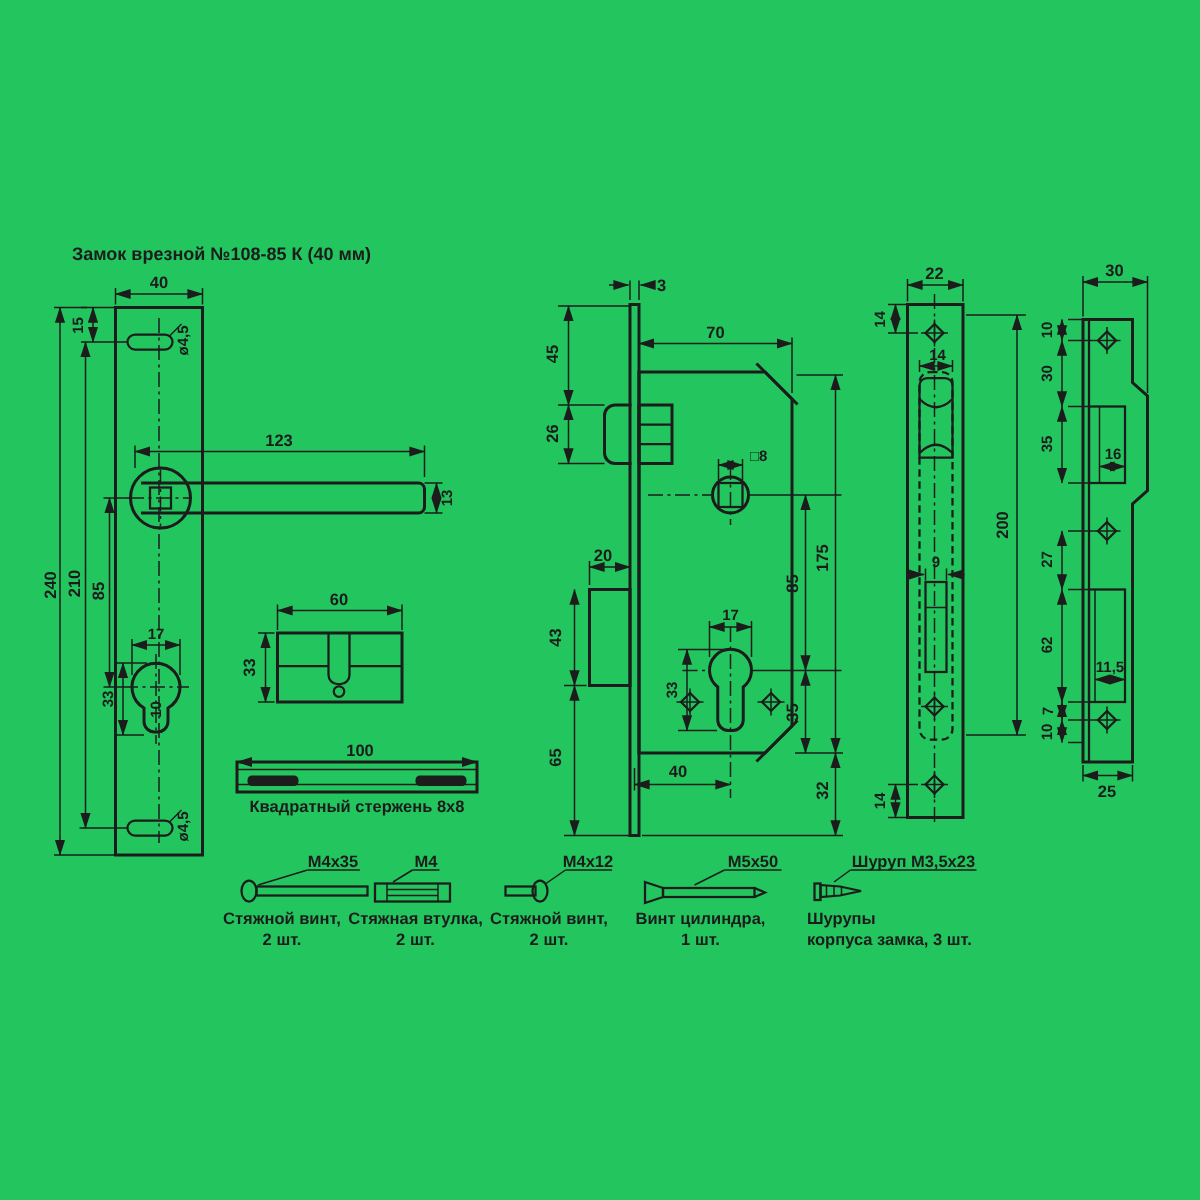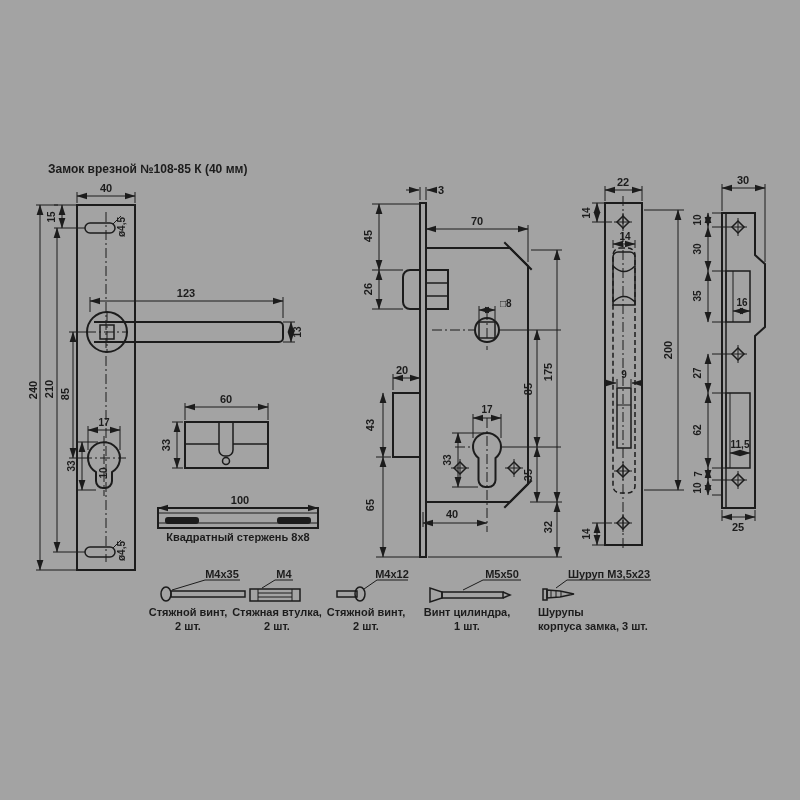--- a/index.html
+++ b/index.html
@@ -1,16 +1,16 @@
 <!DOCTYPE html>
 <html><head>
 <meta charset="utf-8">
 <style>
   html,body{margin:0;padding:0;background:#ffffff;}
-  .stage{width:800px;height:800px;background:#a3a3a3;position:relative;}
+  .stage{width:800px;height:800px;background:#22c55e;position:relative;}
   svg{display:block;}
   svg text{font-family:"Liberation Sans","DejaVu Sans",sans-serif;font-weight:700;font-size:11px;fill:#1c1c1c;}
   svg text.sm{font-size:10px;}
   svg text.ttl{font-size:12px;}
   .ln{stroke:#1c1c1c;stroke-width:2;fill:none;stroke-linecap:square;}
   .l15{stroke:#1c1c1c;stroke-width:1.5;fill:none;}
   .tn{stroke:#1c1c1c;stroke-width:1;fill:none;}
   .dash{stroke-dasharray:10 3 2 3;}
   .dsh2{stroke-dasharray:5 3;}
   .dim{stroke:#1c1c1c;stroke-width:1;fill:none;marker-start:url(#ar);marker-end:url(#ar);}

